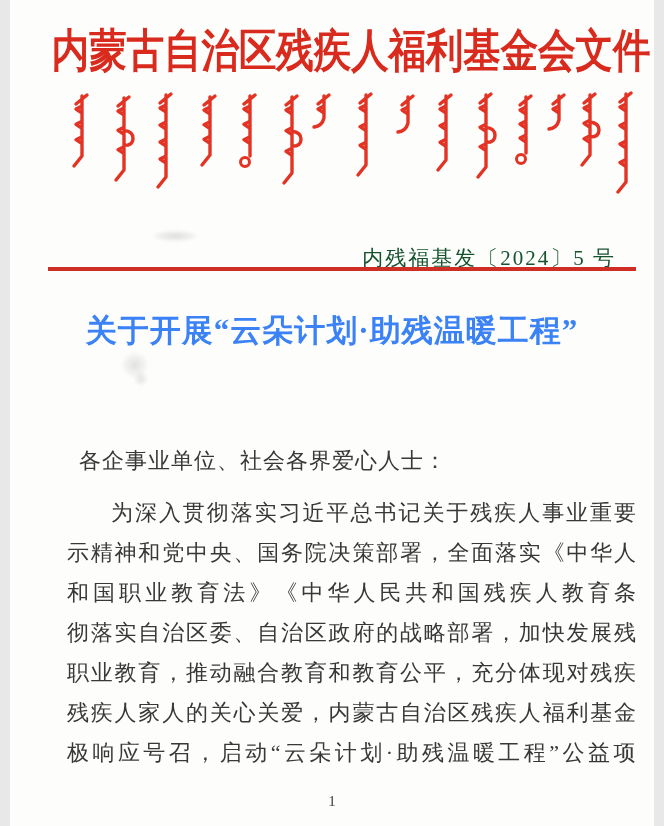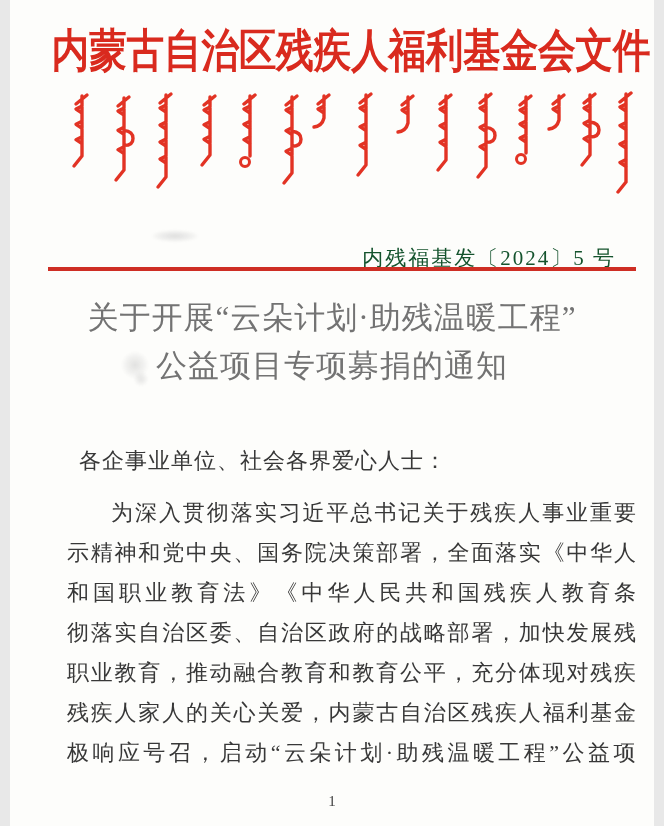--- a/index.html
+++ b/index.html
@@ -37,24 +37,24 @@
   }
   
   .red-rule{
     position:absolute;top:267px;left:38px;
     width:588px;height:4px;
     background:#ce2e24;
     border:none;margin:0;padding:0;
   }
   
   .notice-title{
-    position:absolute;top:294px;left:0;right:0;
+    position:absolute;top:307px;left:0;right:0;
     text-align:center;
-    font-size:31px;font-weight:normal;
-    color:#737373;
+    font-size:31px;font-weight:bold;
+    color:#3b82f6;
     line-height:48px;
     letter-spacing:1px;
   }
   
   .body-block{
     position:absolute;top:429px;left:57px;
     width:570px;
     font-size:22px;color:#383838;
     line-height:40px;
     letter-spacing:1px;
@@ -112,21 +112,20 @@
       <path d="M574 19 L585 10 M580 11 L580 71 M580 21 l-6 3 l6 4 M580 36.333333333333336 l-6 3 l6 4 M580 51.66666666666667 l-6 3 l6 4 M580 38 q9 1 9 8 q0 7 -9 7 M580 71 l-8 10" fill="none" stroke="#e23324" stroke-width="3.4" stroke-linecap="round" stroke-linejoin="round"></path>
       <path d="M610 18 L621 9 M616 10 L616 98 M616 20 l-6 3 l6 4 M616 38.5 l-6 3 l6 4 M616 57 l-6 3 l6 4 M616 75.5 l-6 3 l6 4 M616 98 l-8 10" fill="none" stroke="#e23324" stroke-width="3.4" stroke-linecap="round" stroke-linejoin="round"></path>
     </svg>
 
   <div class="doc-number">内残福基发〔2024〕5 号</div>
 
   <div class="red-rule"></div>
 
   <div class="notice-title">
     <div>关于开展“云朵计划·助残温暖工程”</div>
-    <div>公益项目专项募捐的通知</div>
   </div>
 
   <div class="body-block">
     <p class="salutation">各企事业单位、社会各界爱心人士：</p>
     <div>
         <div class="bline indent">为深入贯彻落实习近平总书记关于残疾人事业重要指</div>
         <div class="bline">示精神和党中央、国务院决策部署，全面落实《中华人民共</div>
         <div class="bline">和国职业教育法》《中华人民共和国残疾人教育条例》，贯</div>
         <div class="bline">彻落实自治区委、自治区政府的战略部署，加快发展残疾人</div>
         <div class="bline">职业教育，推动融合教育和教育公平，充分体现对残疾人和</div>

